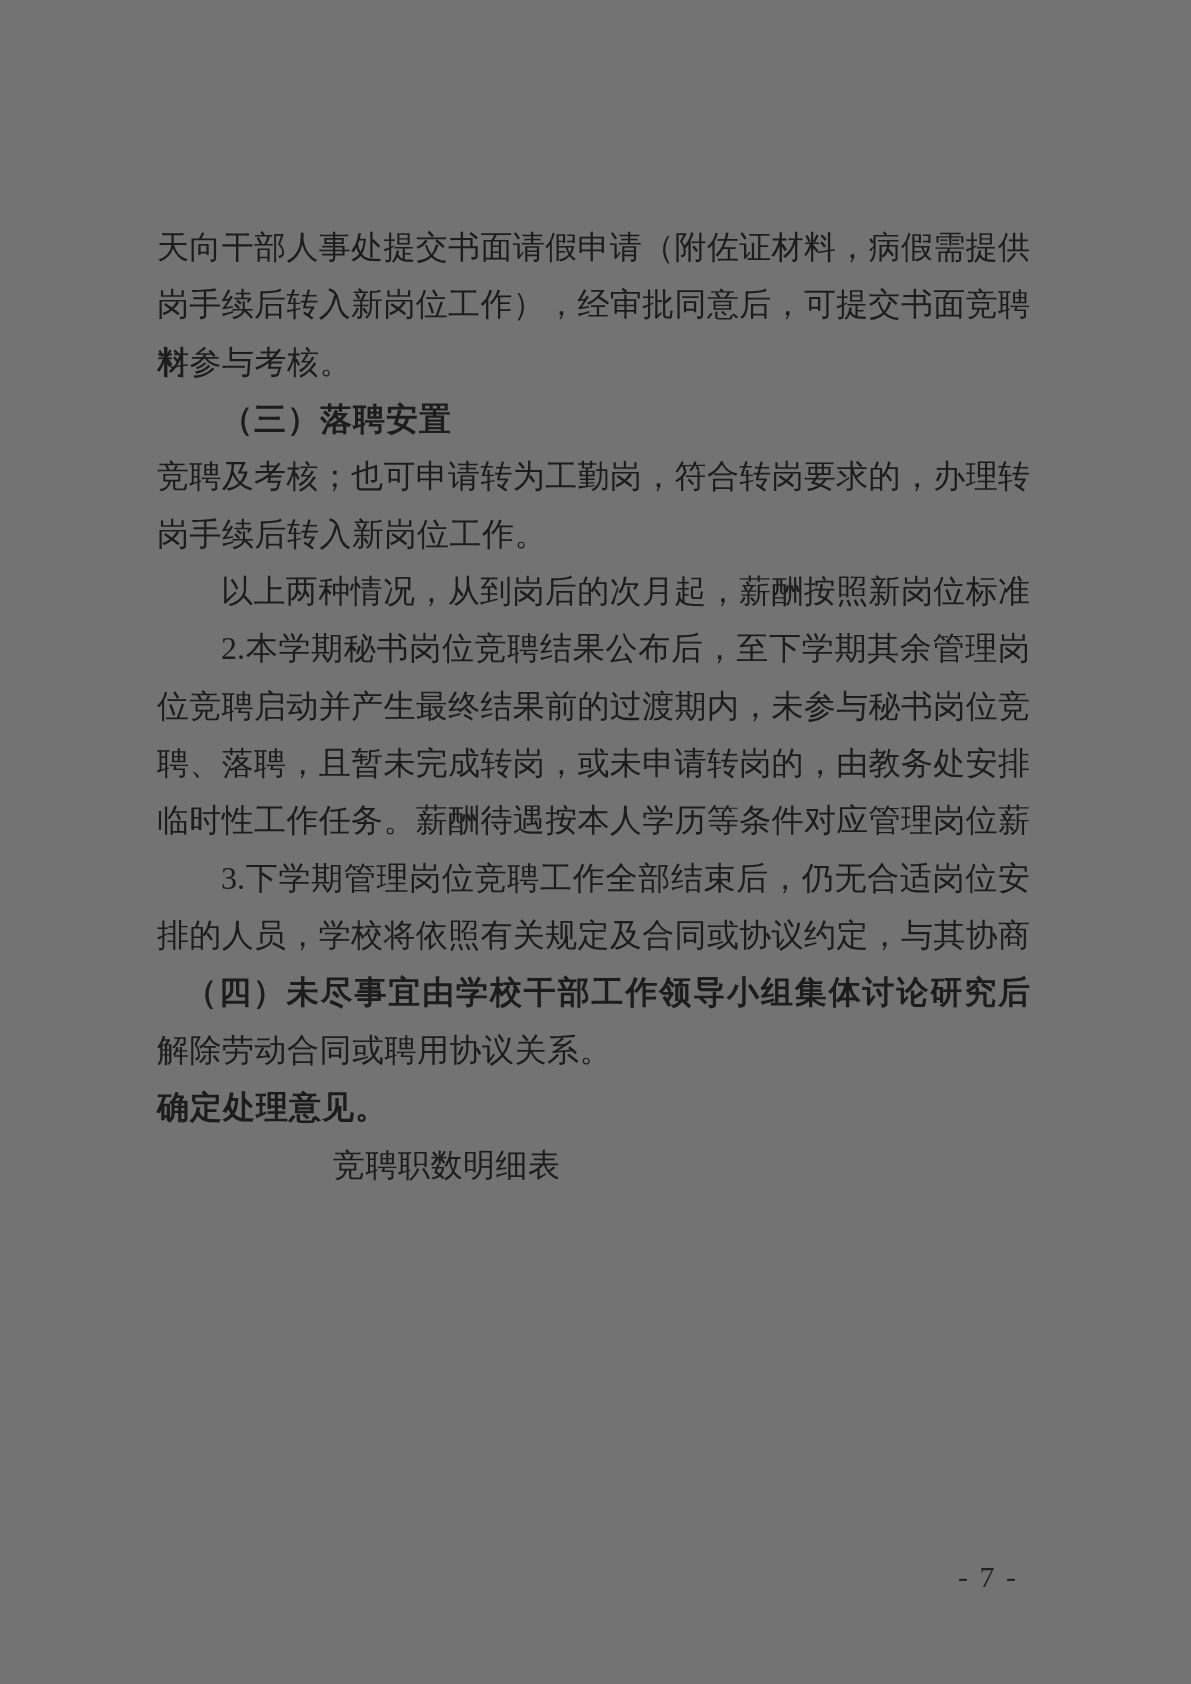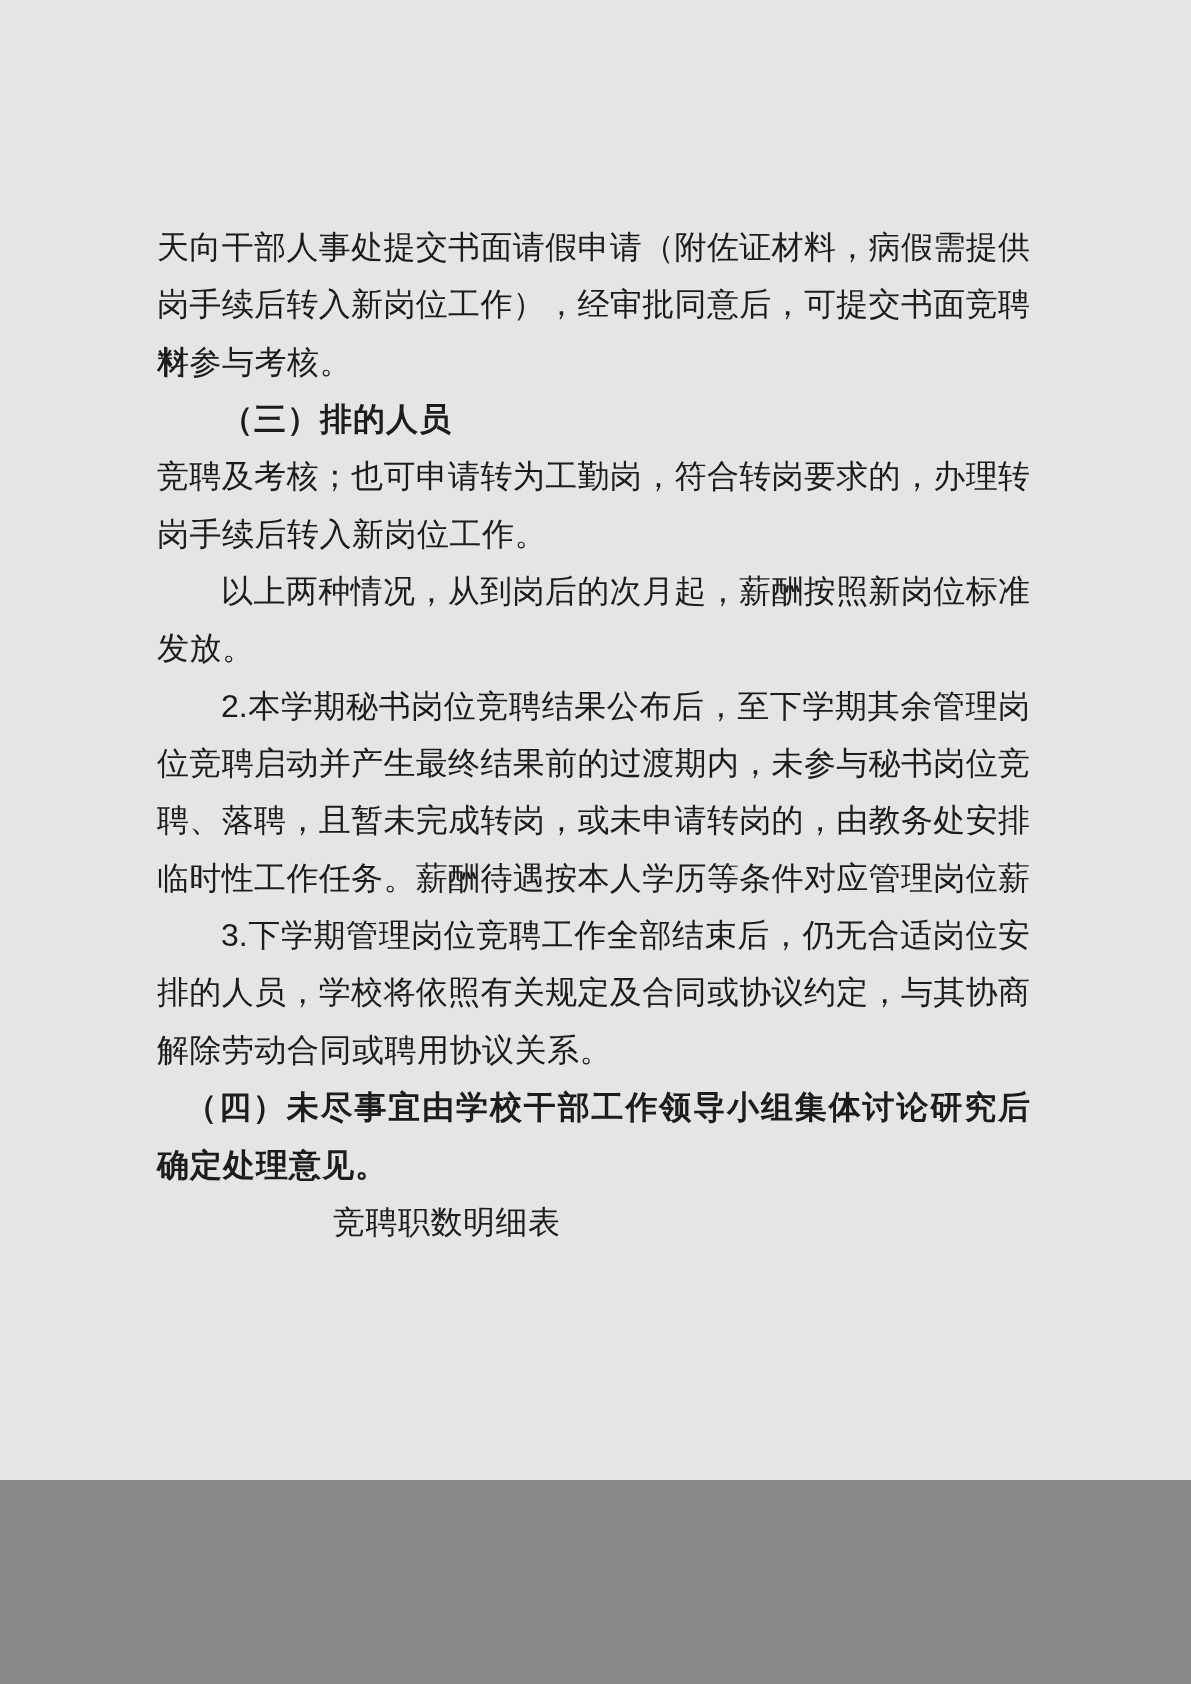--- a/index.html
+++ b/index.html
@@ -1,22 +1,22 @@
 <!DOCTYPE html>
 <html lang="zh"><head>
 <meta charset="utf-8">
 <style>
   html,body{margin:0;padding:0;background:#888;}
   .page{
     position:relative;
-    width:1191px;height:1480px;
+    width:1191px;height:1684px;
     margin:0 auto;
-    background:#e5e5e5;
+    background:#737373;
     overflow:hidden;
-    font-family:Liberation Sans, sans-serif;
+    font-family:Liberation Serif, serif;
     color:#1c1c1c;
   }
   .content{
     position:absolute;
     left:157px;top:219px;
     width:873px;
   }
   .ln{
     height:57.35px;
     line-height:57.35px;
@@ -46,30 +46,29 @@
   }
 </style>
 </head>
 <body>
 
 <div class="page">
   <div class="content">
     <div class="ln j">天向干部人事处提交书面请假申请（附佐证材料，病假需提供</div>
     <div class="ln j">岗手续后转入新岗位工作），经审批同意后，可提交书面竞聘材</div>
     <div class="ln">料参与考核。</div>
-    <div class="ln b ind">（三）排的人员</div>
+    <div class="ln b ind">（三）落聘安置</div>
     <div class="ln j">竞聘及考核；也可申请转为工勤岗，符合转岗要求的，办理转</div>
     <div class="ln">岗手续后转入新岗位工作。</div>
     <div class="ln j ind">以上两种情况，从到岗后的次月起，薪酬按照新岗位标准</div>
-    <div class="ln">发放。</div>
     <div class="ln j ind">2.本学期秘书岗位竞聘结果公布后，至下学期其余管理岗</div>
     <div class="ln j">位竞聘启动并产生最终结果前的过渡期内，未参与秘书岗位竞</div>
     <div class="ln j">聘、落聘，且暂未完成转岗，或未申请转岗的，由教务处安排</div>
     <div class="ln j">临时性工作任务。薪酬待遇按本人学历等条件对应管理岗位薪</div>
     <div class="ln j ind">3.下学期管理岗位竞聘工作全部结束后，仍无合适岗位安</div>
     <div class="ln j">排的人员，学校将依照有关规定及合同或协议约定，与其协商</div>
+    <div class="ln b j" style="padding-left:28px;">（四）未尽事宜由学校干部工作领导小组集体讨论研究后</div>
     <div class="ln">解除劳动合同或聘用协议关系。</div>
-    <div class="ln b j" style="padding-left:28px;">（四）未尽事宜由学校干部工作领导小组集体讨论研究后</div>
     <div class="ln b">确定处理意见。</div>
     <div class="ln att2">竞聘职数明细表</div>
   </div>
   <div class="page-number">- 7 -</div>
 </div>
 
 </body></html>

